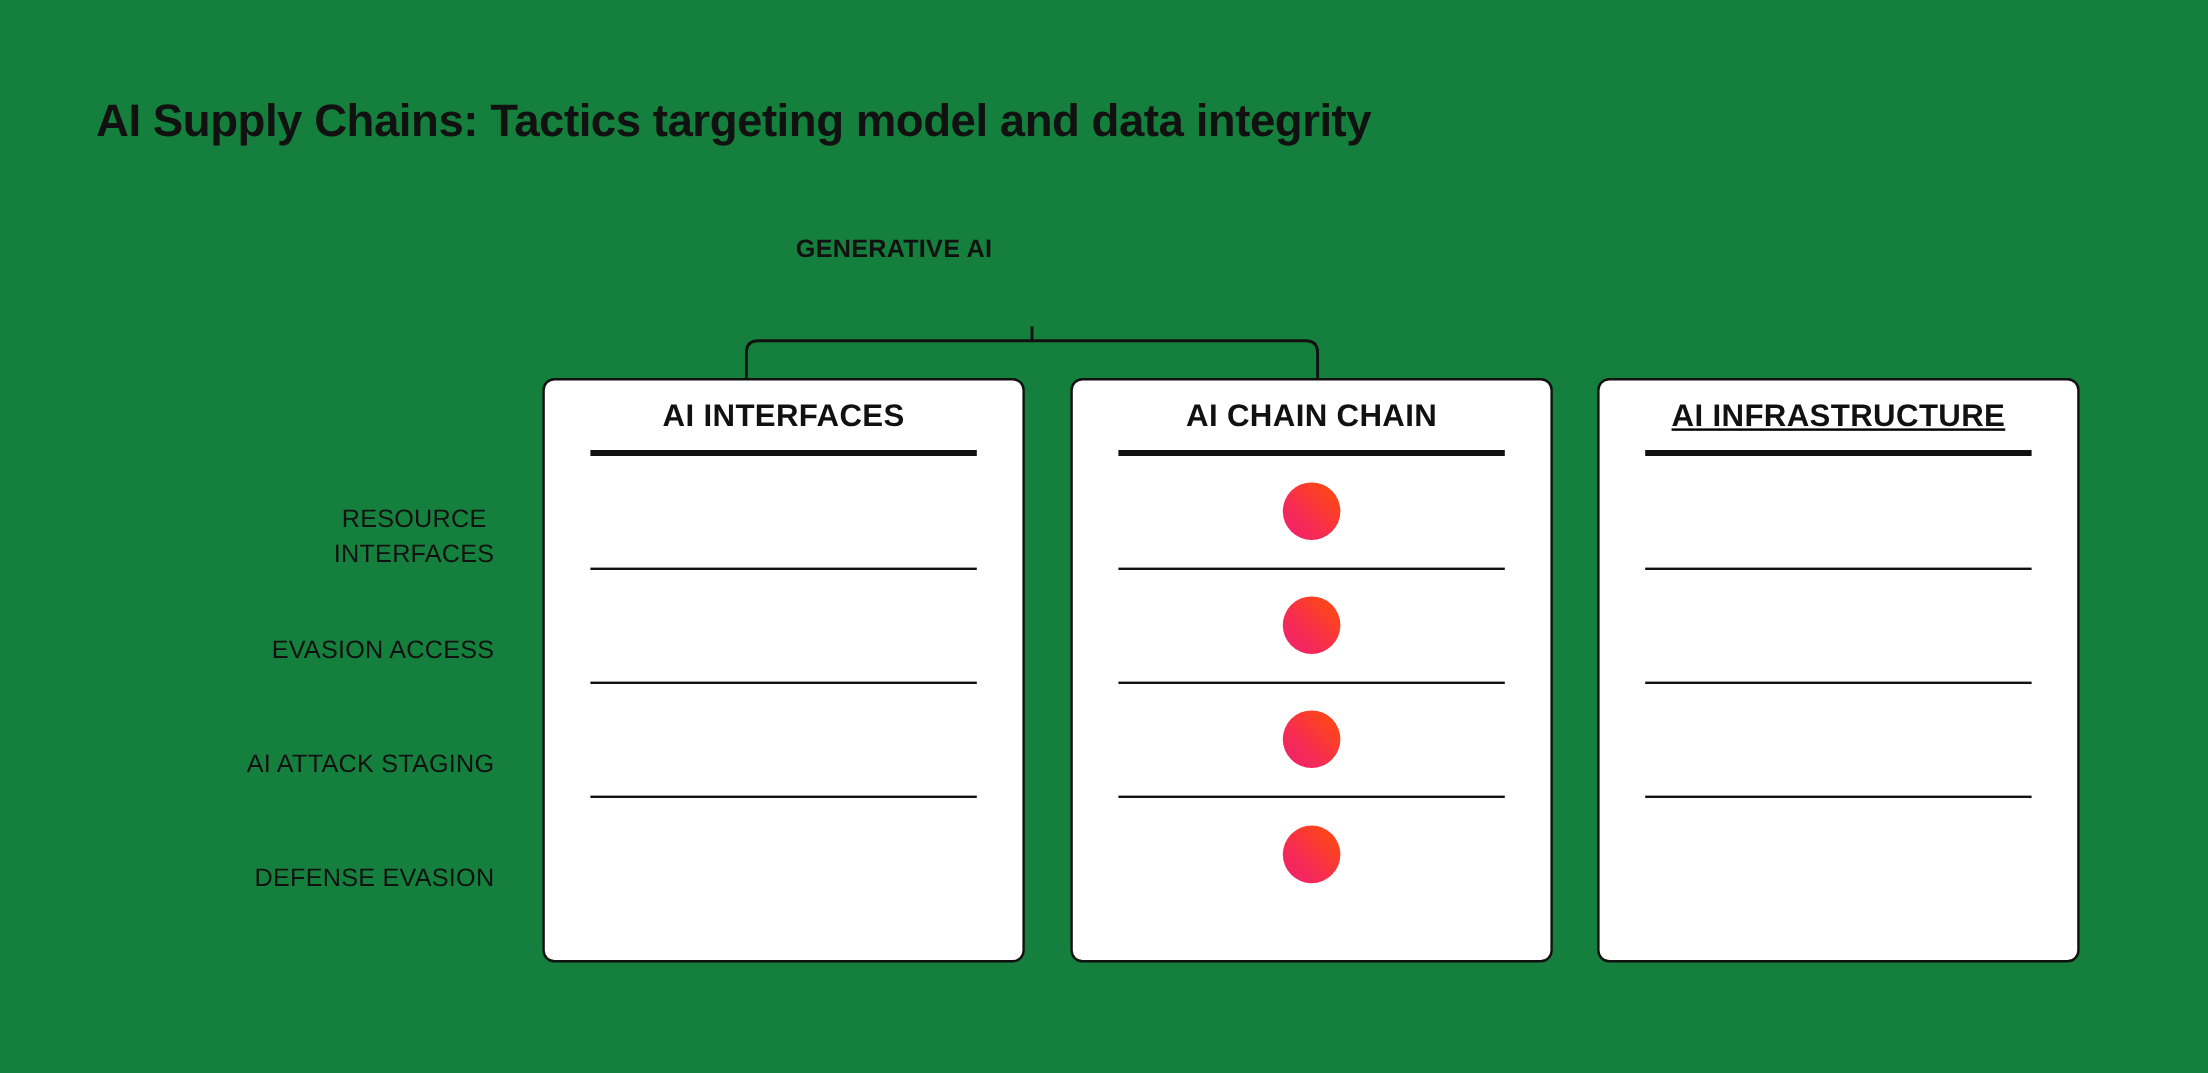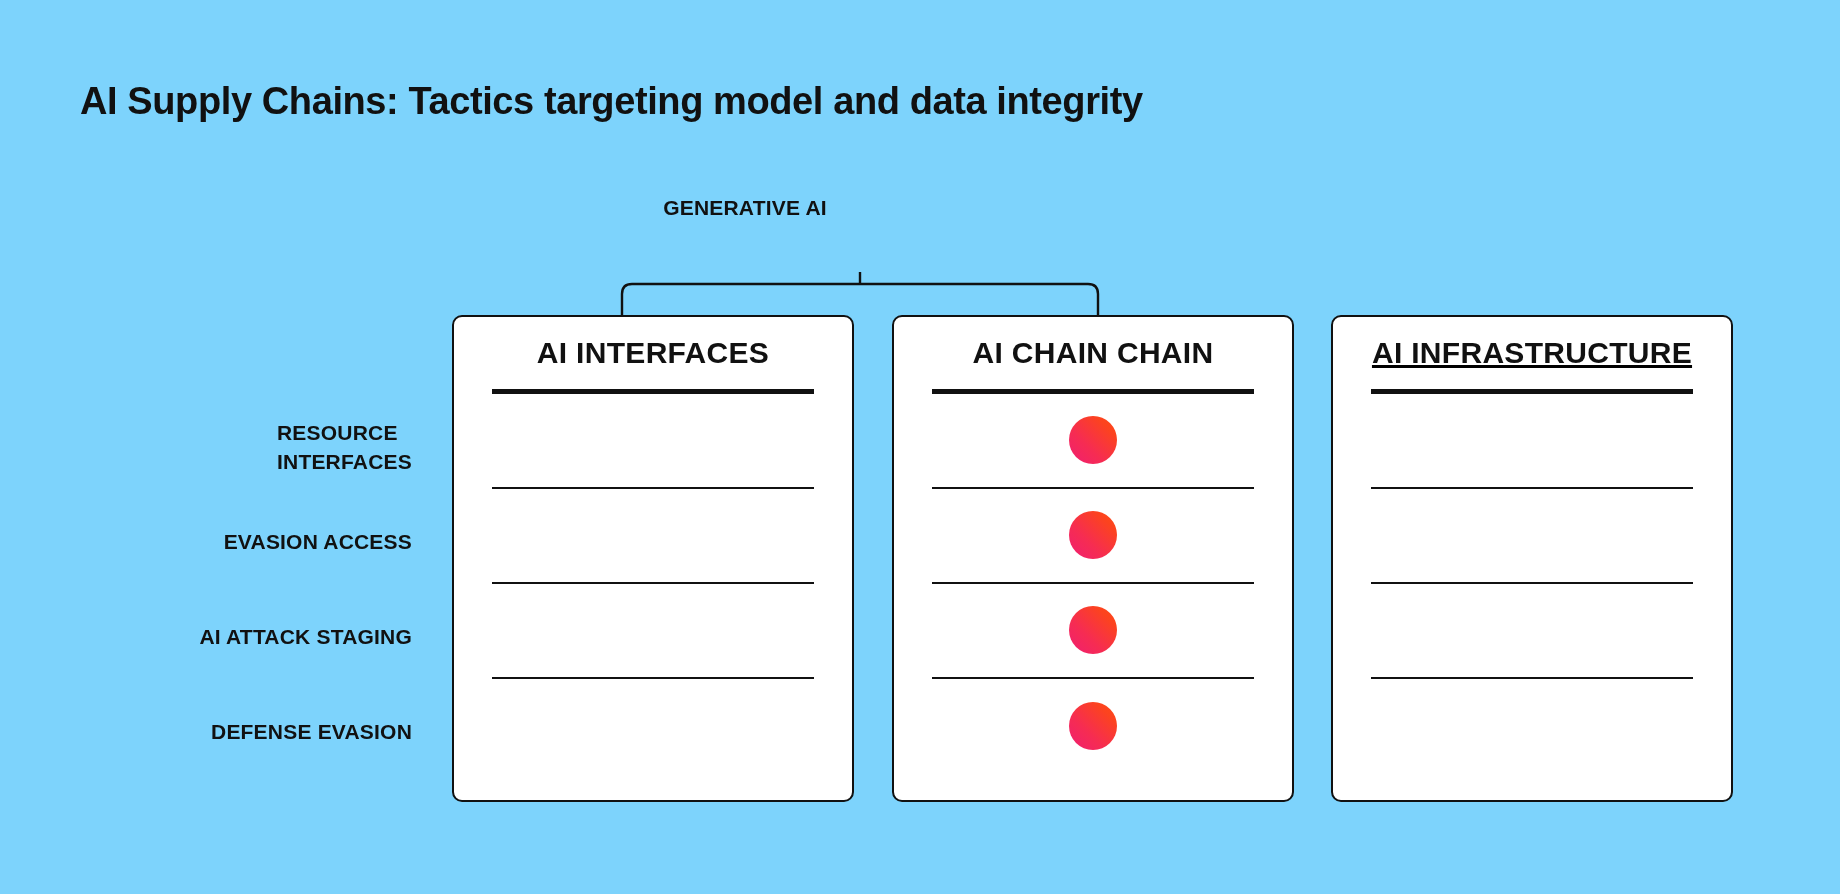--- a/index.html
+++ b/index.html
@@ -10,21 +10,21 @@
     height: 894px;
     background: #F0F0EE;
     font-family: "Liberation Sans", sans-serif;
     overflow: hidden;
   }
 
   #page {
     position: relative;
     width: 1840px;
     height: 894px;
-    background: #7dd3fc;
+    background: #15803d;
   }
 
   
   .page-title {
     position: absolute;
     left: 80px;
     top: 80px;
     font-size: 38px;
     font-weight: 700;
     letter-spacing: -0.4px;
@@ -60,23 +60,23 @@
     position: absolute;
     left: 40px;
     top: 400px;
     width: 372px;
   }
   .row-label {
     height: 95px;
     display: flex;
     align-items: center;
     justify-content: flex-end;
-    text-align: left;
+    text-align: center;
     font-size: 21px;
-    font-weight: 700;
+    font-weight: 400;
     line-height: 1.35;
     letter-spacing: 0.2px;
     color: #111111;
   }
   .row-label span { display: block; }
 
   
   .cards {
     position: absolute;
     left: 452px;
@@ -90,25 +90,25 @@
     background: #FFFFFF;
     border: 2.2px solid #111111;
     border-radius: 10px;
     padding: 0 38px;
   }
   .card-1 { left: 0px; }
   .card-2 { left: 440px; }
   .card-3 { left: 879px; text-decoration: underline; }
 
   .card-title {
-    height: 72px;
+    height: 58px;
     display: flex;
     align-items: center;
     justify-content: center;
-    font-size: 30px;
+    font-size: 26px;
     font-weight: 700;
     letter-spacing: 0.3px;
     color: #111111;
     white-space: nowrap;
   }
   .card-title-rule {
     height: 4.5px;
     background: #111111;
     width: 100%;
   }

